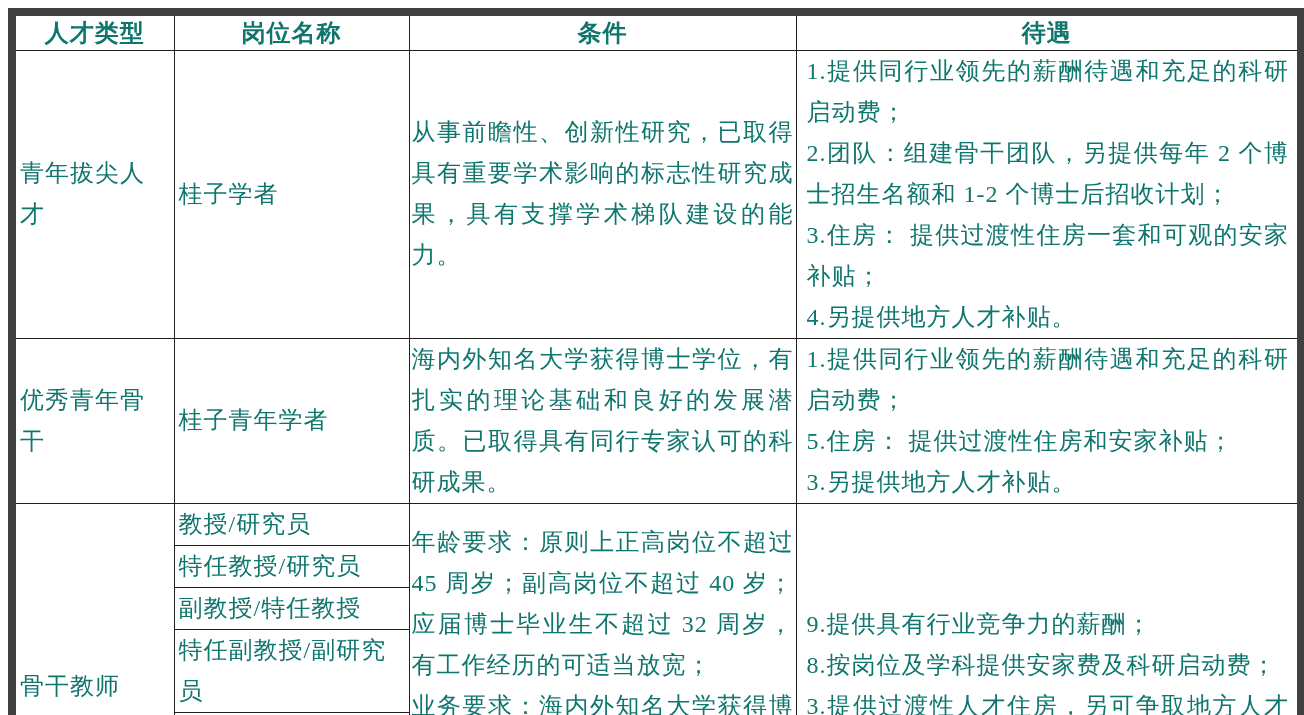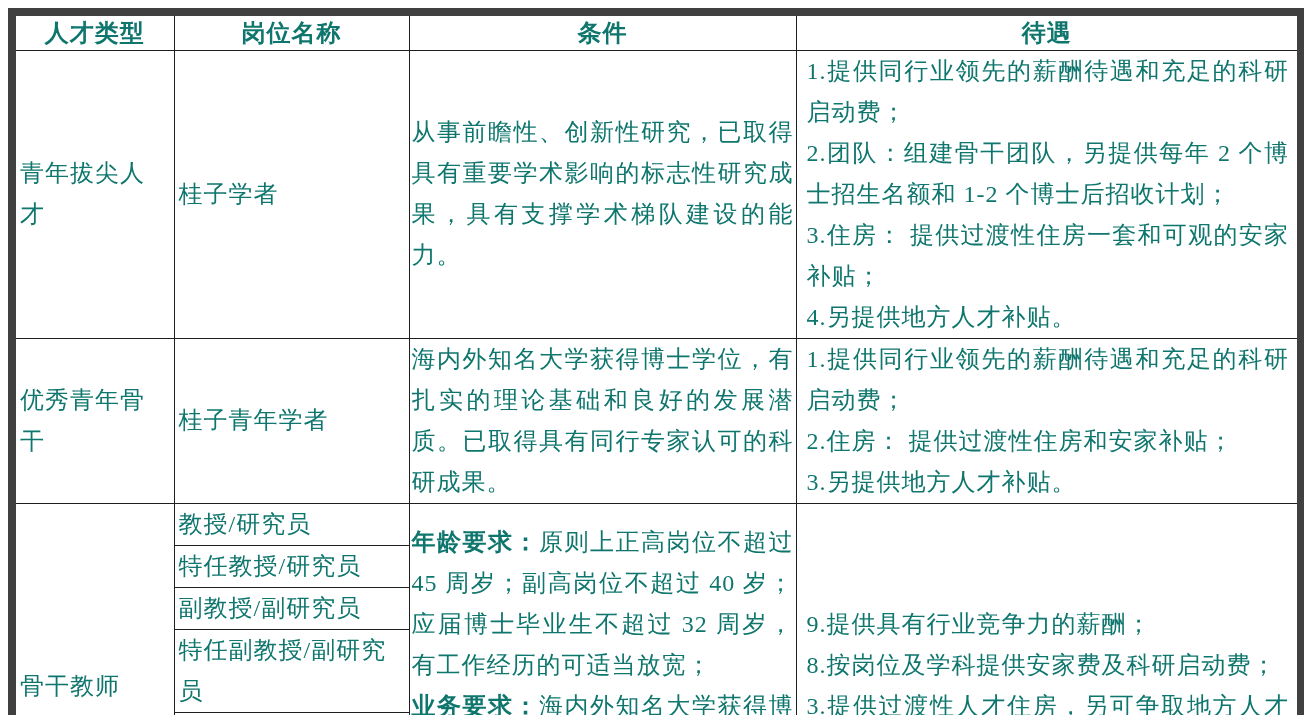--- a/index.html
+++ b/index.html
@@ -51,21 +51,21 @@
     padding: 0 2px;
     line-height: 41px;
   }
   td.c-benefits {
     text-align: justify;
     text-justify: inter-ideograph;
     padding: 0 8px 0 10px;
     line-height: 41px;
     margin-top: 46px;
   }
-  .cond-para b { font-weight: bold; }
+  .cond-para b { font-weight: normal; }
   .pos-line { line-height: 41px; }
 </style>
 </head>
 <body>
 
 <div class="page">
   <table class="tbl">
     <colgroup>
       <col style="width:162px">
       <col style="width:235px">
@@ -91,21 +91,21 @@
           <div>4.另提供地方人才补贴。</div>
         </td>
       </tr>
 
       <tr style="height:123px">
         <td class="c-center">优秀青年骨干</td>
         <td class="c-center">桂子青年学者</td>
         <td class="c-cond">海内外知名大学获得博士学位，有扎实的理论基础和良好的发展潜质。已取得具有同行专家认可的科研成果。</td>
         <td class="c-benefits">
           <div>1.提供同行业领先的薪酬待遇和充足的科研启动费；</div>
-          <div>2.住房： 提供过渡性住房和安家补贴；</div>
+          <div>5.住房： 提供过渡性住房和安家补贴；</div>
           <div>3.另提供地方人才补贴。</div>
         </td>
       </tr>
 
       <tr style="height:42px">
         <td class="c-center" rowspan="5">骨干教师</td>
         <td class="c-center">教授/研究员</td>
         <td class="c-cond" rowspan="5">
           <div class="cond-para"><b>年龄要求：</b><span>原则上正高岗位不超过 45 周岁；副高岗位不超过 40 岁；应届博士毕业生不超过 32 周岁，有工作经历的可适当放宽；</span></div>
           <div class="cond-para"><b>业务要求：</b><span>海内外知名大学获得博士学位，有相关代表性成果。副高及正高岗位申请者应符合我校相应专业技术岗位晋升条件。</span></div>
@@ -113,21 +113,21 @@
         <td class="c-benefits" rowspan="5">
           <div>9.提供具有行业竞争力的薪酬；</div>
           <div>8.按岗位及学科提供安家费及科研启动费；</div>
           <div>3.提供过渡性人才住房，另可争取地方人才补贴。</div>
         </td>
       </tr>
       <tr style="height:42px">
         <td class="c-center">特任教授/研究员</td>
       </tr>
       <tr style="height:42px">
-        <td class="c-center">副教授/副研究员</td>
+        <td class="c-center">副教授/特任教授</td>
       </tr>
       <tr style="height:42px">
         <td class="c-center">特任副教授/副研究员</td>
       </tr>
       <tr style="height:161px">
         <td class="c-center">
           <div class="pos-line">师资博士后</div>
           <div class="pos-line">（讲师/助理研究员等）</div>
         </td>
       </tr>

